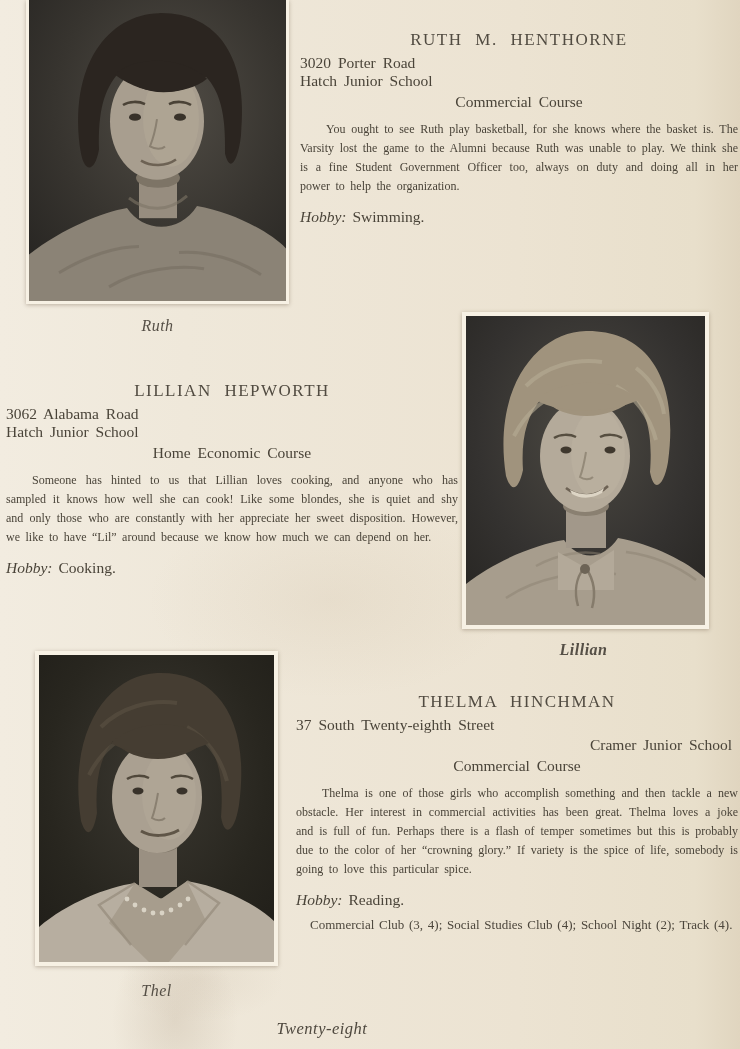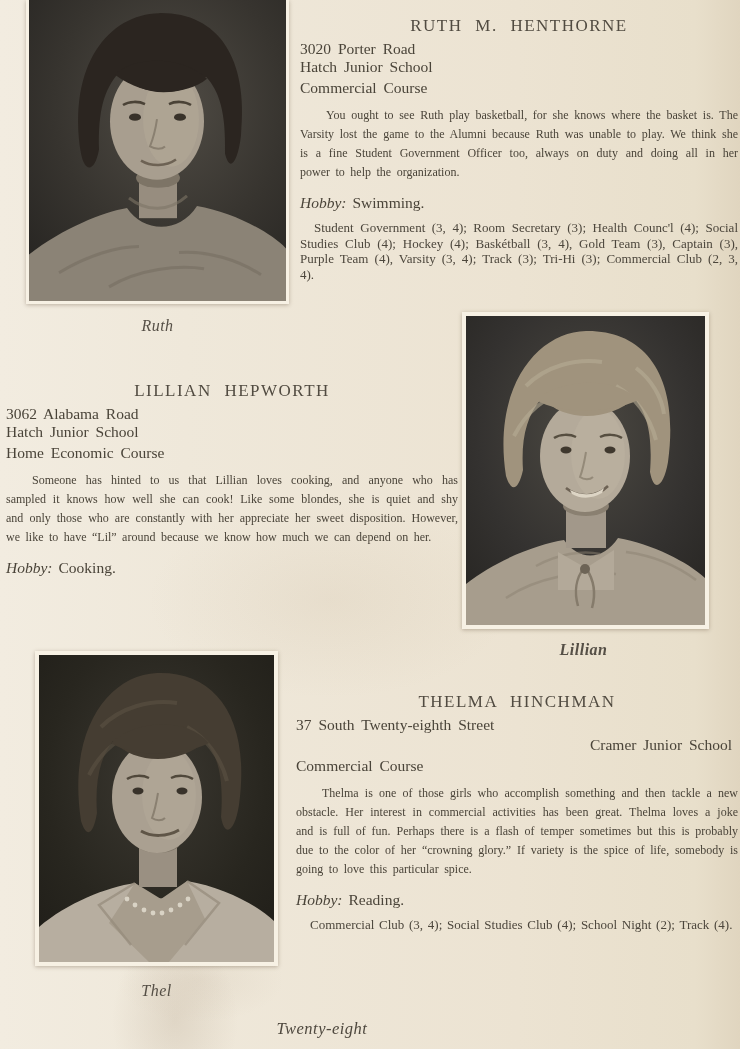--- a/index.html
+++ b/index.html
@@ -23,30 +23,30 @@
   
   .caption { position:absolute; font-style:italic; font-size:16px; color:#554f46;
              text-align:center; letter-spacing:.5px; }
   .cap-ruth   { left:26px;  top:317px; width:263px; }
   .cap-lillian{ left:460px; top:641px; width:247px;font-weight:bold; }
   .cap-thel   { left:35px;  top:982px; width:243px; }
   .footer { position:absolute; top:1019px; left:0; width:644px; text-align:center;
             font-style:italic; font-size:16.5px; color:#4e483e; letter-spacing:.5px; word-spacing:2px; }
   
   .entry-text { position:absolute; }
-  .et-ruth   { left:300px; top:16px;  width:438px; }
+  .et-ruth   { left:300px; top:30px;  width:438px; }
   .et-lillian{ left:6px;   top:381px; width:452px; }
   .et-thelma { left:296px; top:692px; width:442px; }
   .entry-name { text-align:center; font-size:17px; letter-spacing:1.5px; word-spacing:7px;
                 color:#514b41; }
   .addr-row { display:flex; justify-content:space-between; font-size:15.5px; margin-top:4px;
               word-spacing:3px;flex-direction:column; }
   .addr-line { font-size:15.5px; margin-top:4px; word-spacing:3px; }
   .school-line { font-size:15.5px; margin-top:2px; text-align:right; padding-right:6px; word-spacing:3px; }
-  .course { font-size:15.5px; margin-top:3px; word-spacing:3px; }
+  .course { text-align:center; font-size:15.5px; margin-top:3px; word-spacing:3px; }
   .bio { margin-top:9px; font-size:12px; line-height:19px; text-align:justify;
          text-indent:26px; word-spacing:2.5px; }
   .hobby { margin-top:12px; font-size:15.5px; word-spacing:2px; }
   .hobby .lbl { font-style:italic; margin-right:6px; }
   .acts { margin-top:8px; font-size:13px; line-height:15.5px; text-align:justify;
           text-indent:14px; word-spacing:1.5px; color:#4c463c; }
   .acts.single { text-align:left; text-indent:18px; }
 </style>
 </head>
 <body>
@@ -85,21 +85,20 @@
     <div class="entry-name">RUTH M. HENTHORNE</div>
     <div class="addr-row">
       <span>3020 Porter Road</span>
       <span>Hatch Junior School</span>
     </div>
     <div class="course">Commercial Course</div>
     <div class="bio">You ought to see Ruth play basketball, for she knows where the basket is. The Varsity lost the game to the Alumni because Ruth was unable to play. We think she is a fine Student Government Officer too, always on duty and doing all in her power to help the organization.</div>
     <div class="hobby">
       <span class="lbl">Hobby:</span><span>Swimming.</span>
     </div>
-    <div class="acts">Student Government (3, 4); Room Secretary (3); Health Counc'l (4); Social Studies Club (4); Hockey (4); Baskétball (3, 4), Gold Team (3), Captain (3), Purple Team (4), Varsity (3, 4); Track (3); Tri-Hi (3); Commercial Club (2, 3, 4).</div>
   </div>
 
   <div class="entry-text et-lillian">
     <div class="entry-name">LILLIAN HEPWORTH</div>
     <div class="addr-row">
       <span>3062 Alabama Road</span>
       <span>Hatch Junior School</span>
     </div>
     <div class="course">Home Economic Course</div>
     <div class="bio">Someone has hinted to us that Lillian loves cooking, and anyone who has sampled it knows how well she can cook! Like some blondes, she is quiet and shy and only those who are constantly with her appreciate her sweet disposition. However, we like to have “Lil” around because we know how much we can depend on her.</div>

